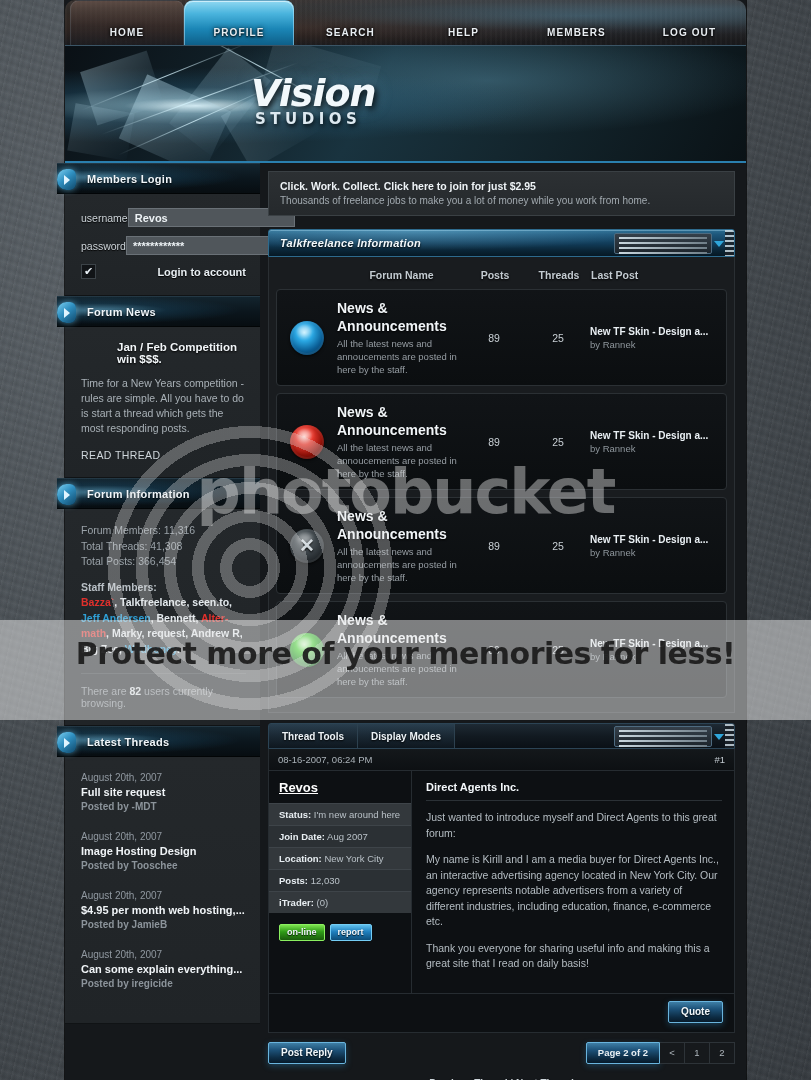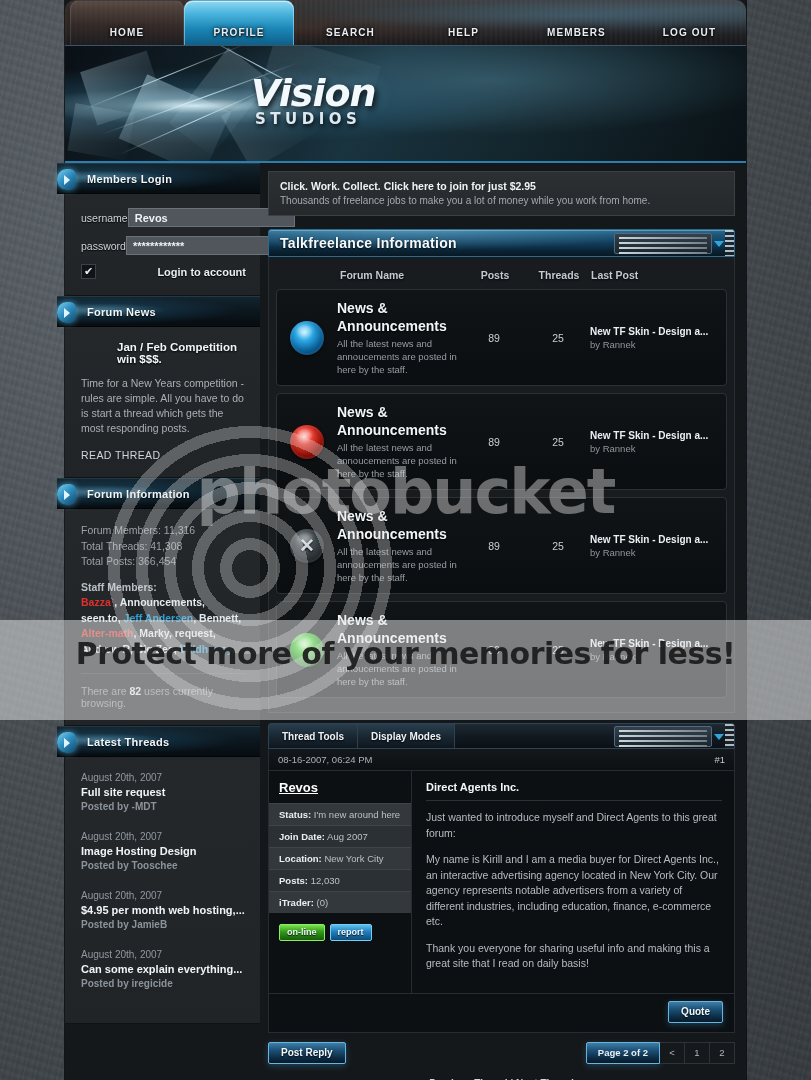--- a/index.html
+++ b/index.html
@@ -270,22 +270,22 @@
     background:
       radial-gradient(ellipse at 30% 0%, rgba(150,220,250,0.35) 0%, transparent 55%),
       linear-gradient(180deg, #2a6c91 0%, #1d567a 18%, #113c59 52%, #0a2435 80%, #061824 100%);
     border: 1px solid #2d6a8d;
     border-radius: 3px 3px 0 0;
     box-shadow: inset 0 1px 0 rgba(190,235,255,0.35);
     padding-left: 11px;
     overflow: hidden;
   }
   .bar .bt {
-    color: #f3f9fc; font-size: 14px; font-weight: bold;
-    letter-spacing: .3px; text-shadow: 0 1px 2px #000;
+    color: #f3f9fc; font-size: 11px; font-weight: bold;
+    letter-spacing: .3px; text-shadow: 0 1px 2px #000; font-style: italic;
   }
   .bar-widget {
     position: absolute; right: 22px; top: 3px;
     width: 98px; height: 21px;
     background: linear-gradient(180deg, #35404a 0%, #1d252c 100%);
     border: 1px solid #4e6b80;
     border-radius: 2px;
     padding: 3px 4px;
   }
   .bar-widget i {
@@ -302,21 +302,21 @@
     background: repeating-linear-gradient(180deg, #c9d7df 0 2px, #1b2229 2px 5px); opacity: .85; }
 
   
   .ftable { background: #191c1f; border: 1px solid #2a2f33; border-top: none; padding: 7px; }
   .fhead {
     display: flex; align-items: center;
     padding: 5px 4px 8px 4px;
     font-size: 10.5px; font-weight: bold; color: #c3cbd1;
     text-shadow: 0 1px 2px #000;
   }
-  .col-name  { flex: 1; padding-left: 60px; }
+  .col-name  { flex: 1; padding-left: 60px; text-align: center; }
   .col-posts { width: 64px; text-align: center; }
   .col-thr   { width: 64px; text-align: center; }
   .col-last  { width: 132px; }
 
   .frow {
     display: flex; align-items: center;
     background: linear-gradient(180deg, #111417 0%, #0b0e10 100%);
     border: 1px solid #2b3034;
     border-radius: 4px;
     margin-bottom: 7px;
@@ -565,21 +565,21 @@
       <div class="side-head">
         <span class="bullet"></span>
         <span class="ht">Forum Information</span>
       </div>
       <div class="side-body">
         <div class="finfo-line">Forum Members: 11,316</div>
         <div class="finfo-line">Total Threads: 41,308</div>
         <div class="finfo-line">Total Posts: 366,454</div>
         <div class="finfo-gap"></div>
         <div class="staff-label">Staff Members:</div>
-        <div class="staff-list" id="staff-list"><span class="red">Bazza`</span>, <span>Announcements</span>, <span>seen.to</span>, <span class="blue">Jeff Andersen</span>, <span>Bennett</span>, <span class="red">Alter-math</span>, <span>Marky</span>, <span>request</span>, <span>Andrew R</span>, <span>Big Zee</span>, <span class="blue">Wildhoney</span>.</div>
+        <div class="staff-list" id="staff-list"><span class="red">Bazza`</span>, <span>Talkfreelance</span>, <span>seen.to</span>, <span class="blue">Jeff Andersen</span>, <span>Bennett</span>, <span class="red">Alter-math</span>, <span>Marky</span>, <span>request</span>, <span>Andrew R</span>, <span>Big Zee</span>, <span class="blue">Wildhoney</span>.</div>
         <div class="browsing">
           <span>There are </span><b>82</b><span> users currently browsing.</span>
         </div>
       </div>
 
       <div class="side-head">
         <span class="bullet"></span>
         <span class="ht">Latest Threads</span>
       </div>
       <div class="side-body" id="latest-threads">

